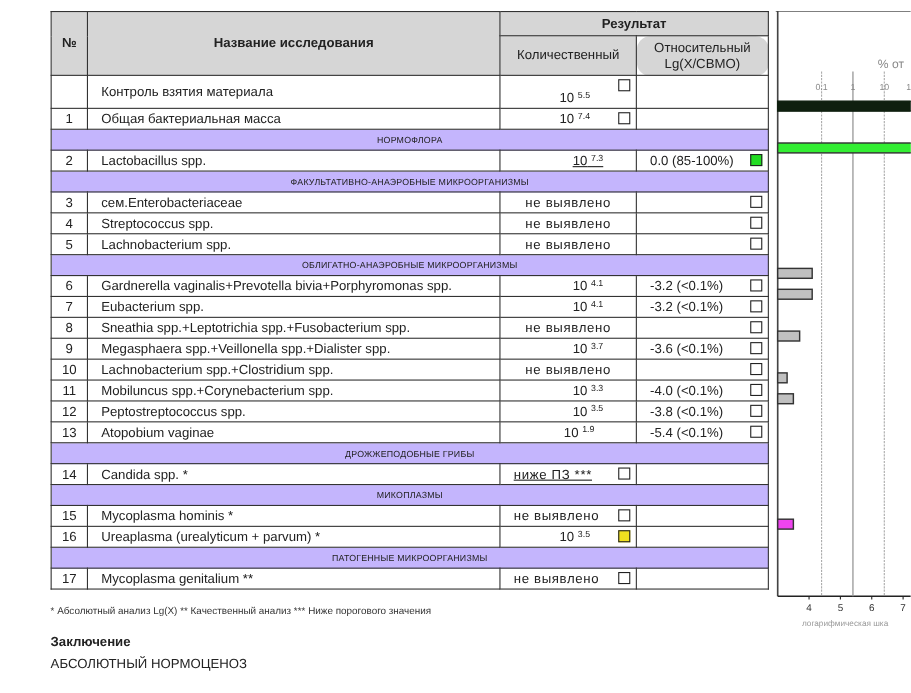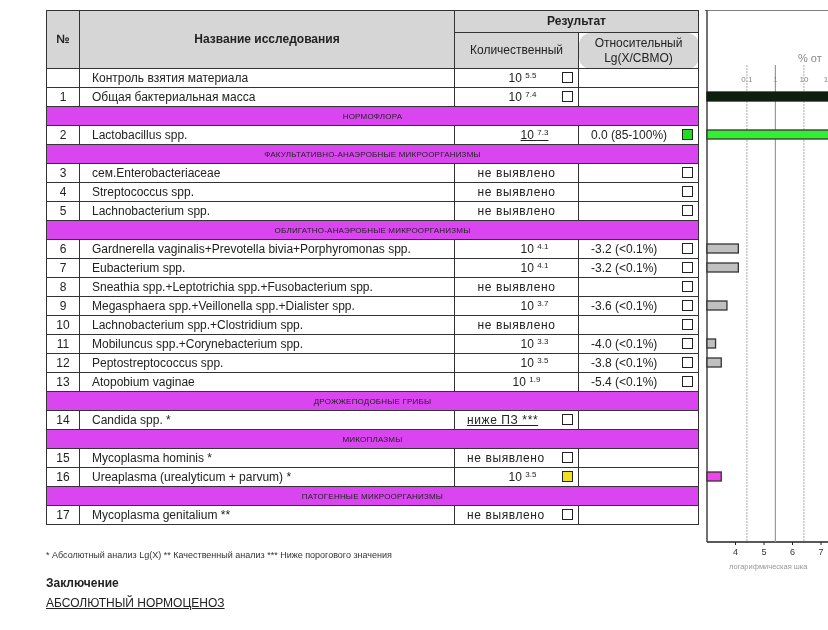--- a/index.html
+++ b/index.html
@@ -2,31 +2,31 @@
 <html><head>
 <meta charset="utf-8">
 <style>
   html, body { margin:0; padding:0; background:#fff; }
   body { width:828px; height:630px; position:relative; overflow:hidden; font-family:"Liberation Sans", sans-serif; color:#222; }
   #tbl { position:absolute; left:46px; top:10px; border-collapse:collapse; table-layout:fixed; width:652px; }
   #tbl td, #tbl th { border:1.5px solid #333; padding:0; font-size:12px; height:18px; line-height:17px; }
   #tbl th { background:#d6d6d6; font-weight:bold; font-size:12px; }
   .num { text-align:center; }
   .name { padding-left:12px !important; text-align:left; white-space:nowrap; overflow:hidden; }
-  .sec td { background:#d946ef; font-size:8px !important; text-align:center; letter-spacing:0.2px; height:17px; }
+  .sec td { background:#c4b5fd; font-size:8px !important; text-align:center; letter-spacing:0.2px; height:17px; }
   .qty { position:relative; text-align:center; }
   .qty .v { display:inline-block; }
   sup { font-size:8px; vertical-align:top; position:relative; top:-3px; }
   .rel { position:relative; padding-left:12px !important; }
   .box { position:absolute; width:9px; height:9px; border:1.5px solid #222; top:3px; right:5px; background:#fff; }
   .hdr-rel { line-height:15px !important; font-weight:normal !important;border-radius:12px; }
   #chart { position:absolute; left:705px; top:10px; width:123px; height:572px; }
   .foot { position:absolute; left:46px; top:550px; font-size:9px; color:#333; }
   .concl-title { position:absolute; left:46px; top:576px; font-size:12px; font-weight:bold; }
-  .concl-text { position:absolute; left:46px; top:596px; font-size:12px;text-decoration:underline; }
+  .concl-text { position:absolute; left:46px; top:596px; font-size:12px; }
 </style>
 </head>
 <body>
 
 <table id="tbl">
   <colgroup>
     <col style="width:33px">
       <col style="width:375px">
       <col style="width:124px">
       <col style="width:120px">
@@ -42,21 +42,21 @@
       <th class="hdr-rel">
         <div>Относительный</div>
         <div>Lg(X/CBMO)</div>
       </th>
     </tr>
   </thead>
   <tbody id="tbody">
       <tr>
         <td class="num"></td>
         <td class="name">Контроль взятия материала</td>
-        <td class="qty"><span class="v" style="margin-left: 12px;"><span>10</span>&nbsp;<sup>5.5</sup></span><span class="box" style="background: rgb(255, 255, 255);"></span></td>
+        <td class="qty"><span class="v" style="margin-left: 12px; margin-top: 12px;"><span>10</span>&nbsp;<sup>5.5</sup></span><span class="box" style="background: rgb(255, 255, 255);"></span></td>
         <td class="rel"><span></span></td>
       </tr>
       <tr>
         <td class="num">1</td>
         <td class="name">Общая бактериальная масса</td>
         <td class="qty"><span class="v" style="margin-left: 12px;"><span>10</span>&nbsp;<sup>7.4</sup></span><span class="box" style="background: rgb(255, 255, 255);"></span></td>
         <td class="rel"><span></span></td>
       </tr>
       <tr class="sec">
         <td colspan="4">НОРМОФЛОРА</td>

